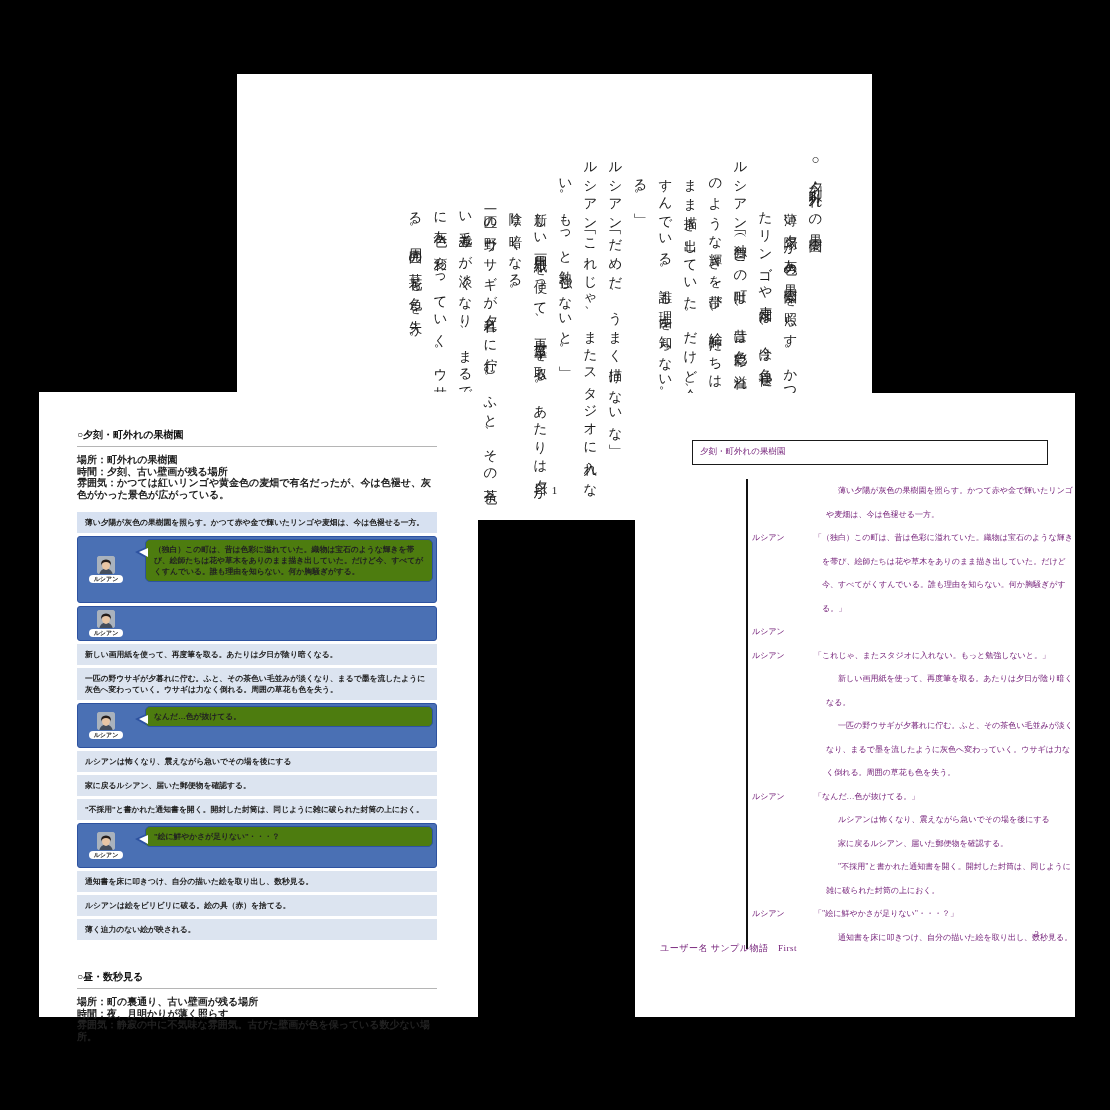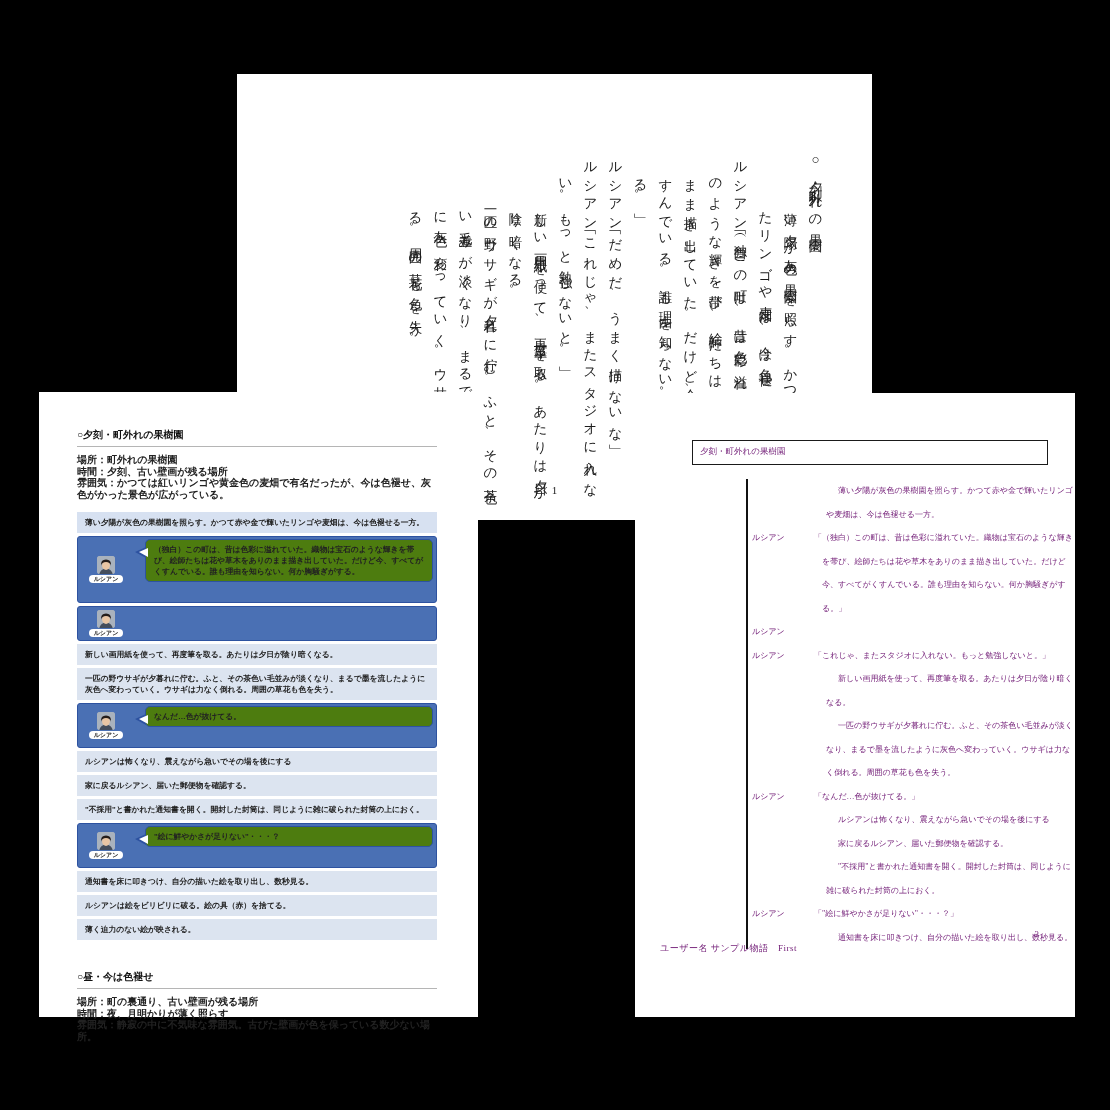--- a/index.html
+++ b/index.html
@@ -146,21 +146,21 @@
 <span class="pill">ルシアン</span>
             </div>
             <div class="bubble">
               <span class="btext">"絵に鮮やかさが足りない"・・・？</span>
             </div>
           </div>
           <div class="row act">通知書を床に叩きつけ、自分の描いた絵を取り出し、数秒見る。</div>
           <div class="row act">ルシアンは絵をビリビリに破る。絵の具（赤）を捨てる。</div>
           <div class="row act">薄く迫力のない絵が映される。</div>
         </div>
-      <h2 class="scene-title scene2">○昼・今は色褪せ</h2>
+      <h2 class="scene-title scene2">○昼・数秒見る</h2>
       <p class="meta">場所：町の裏通り、古い壁画が残る場所</p>
       <p class="meta">時間：夜、月明かりが薄く照らす</p>
       <p class="meta">雰囲気：静寂の中に不気味な雰囲気。古びた壁画が色を保っている数少ない場所。</p>
     </div>
   </section>
 
   <section class="page page-right">
     <div class="rp-header">夕刻・町外れの果樹園</div>
     <div class="rp-body">
         <div class="entry">

